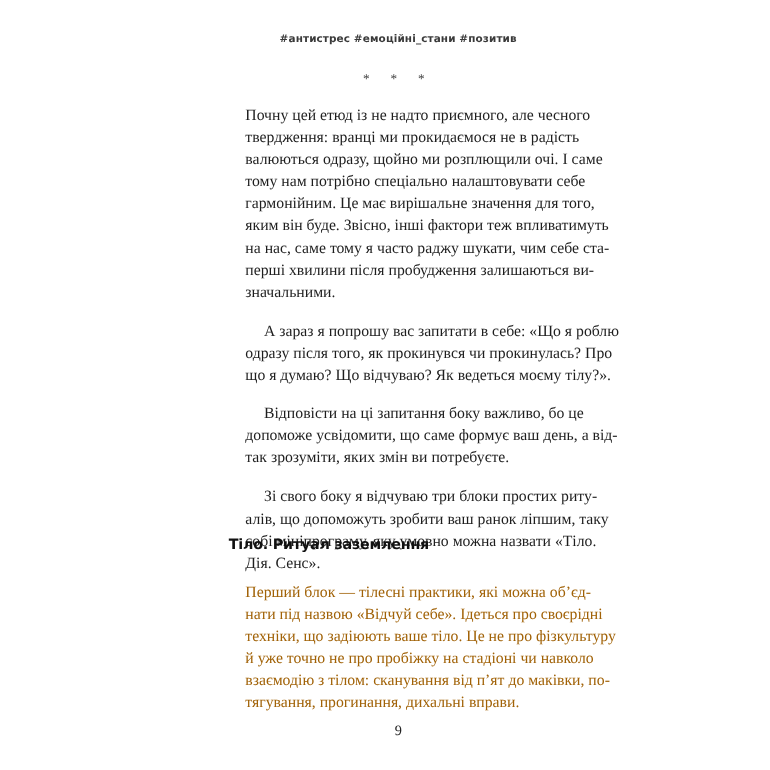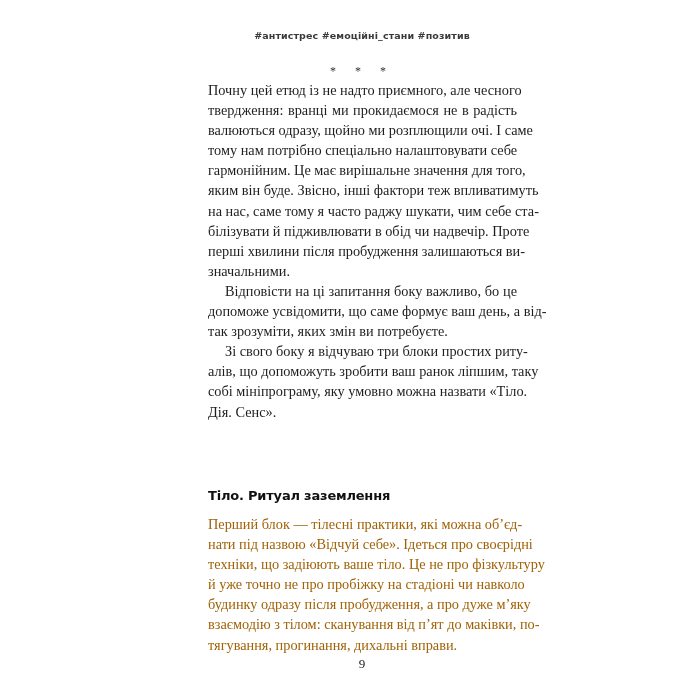--- a/index.html
+++ b/index.html
@@ -47,21 +47,21 @@
       position: absolute;
       left: 196px;
       top: 80px;
       width: 309px;
       font-family: "Liberation Serif", serif;
       font-size: 14.3px;
       line-height: 20.1px;
       color: #1e1e1e;
     }
     .para {
-      margin: 0;
+      margin: 15px;
       text-align: justify;
       hyphens: manual;
     }
     .line {
       display: block;
       text-align: justify;
       text-align-last: justify;
       white-space: nowrap;
       height: 20.1px;
     }
@@ -115,25 +115,29 @@
   <div class="column">
 
     <div class="para">
       <span class="line">Почну цей етюд із не надто приємного, але чесного</span>
       <span class="line">твердження: вранці ми прокидаємося не в радість</span>
       <span class="line">валюються одразу, щойно ми розплющили очі. І саме</span>
       <span class="line">тому нам потрібно спеціально налаштовувати себе</span>
       <span class="line">гармонійним. Це має вирішальне значення для того,</span>
       <span class="line">яким він буде. Звісно, інші фактори теж впливатимуть</span>
       <span class="line">на нас, саме тому я часто раджу шукати, чим себе ста-</span>
-      <span class="line">білізувати й підживлювати в обід чи надвечір. Проте</span>
       <span class="line">перші хвилини після пробудження залишаються ви-</span>
       <span class="line last">значальними.</span>
     </div>
 
+    <div class="para">
+      <span class="line first-indent">А зараз я попрошу вас запитати в себе: «Що я роблю</span>
+      <span class="line">одразу після того, як прокинувся чи прокинулась? Про</span>
+      <span class="line last">що я думаю? Що відчуваю? Як ведеться моєму тілу?».</span>
+    </div>
 
     <div class="para">
       <span class="line first-indent">Відповісти на ці запитання боку важливо, бо це</span>
       <span class="line">допоможе усвідомити, що саме формує ваш день, а від-</span>
       <span class="line last">так зрозуміти, яких змін ви потребуєте.</span>
     </div>
 
     <div class="para">
       <span class="line first-indent">Зі свого боку я відчуваю три блоки простих риту-</span>
       <span class="line">алів, що допоможуть зробити ваш ранок ліпшим, таку</span>
@@ -143,21 +147,20 @@
   </div>
 
   <h2 class="heading">Тіло. Ритуал заземлення</h2>
 
   <div class="column2">
     <div class="para">
       <span class="line">Перший блок — тілесні практики, які можна об’єд-</span>
       <span class="line">нати під назвою «Відчуй себе». Ідеться про своєрідні</span>
       <span class="line">техніки, що задіюють ваше тіло. Це не про фізкультуру</span>
       <span class="line">й уже точно не про пробіжку на стадіоні чи навколо</span>
-      <span class="line">будинку одразу після пробудження, а про дуже м’яку</span>
       <span class="line">взаємодію з тілом: сканування від п’ят до маківки, по-</span>
       <span class="line last">тягування, прогинання, дихальні вправи.</span>
     </div>
   </div>
 
   <div class="page-number">9</div>
 
 </div>
 
 </body></html>

